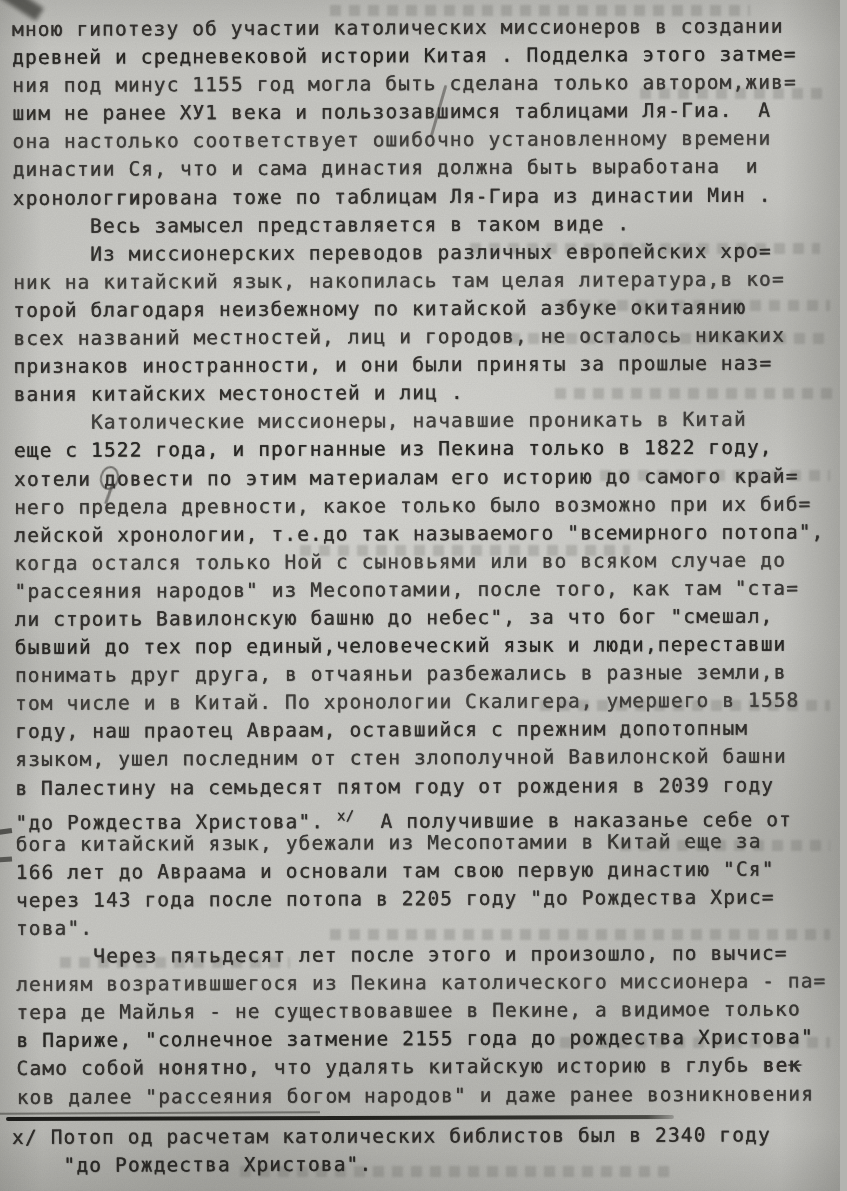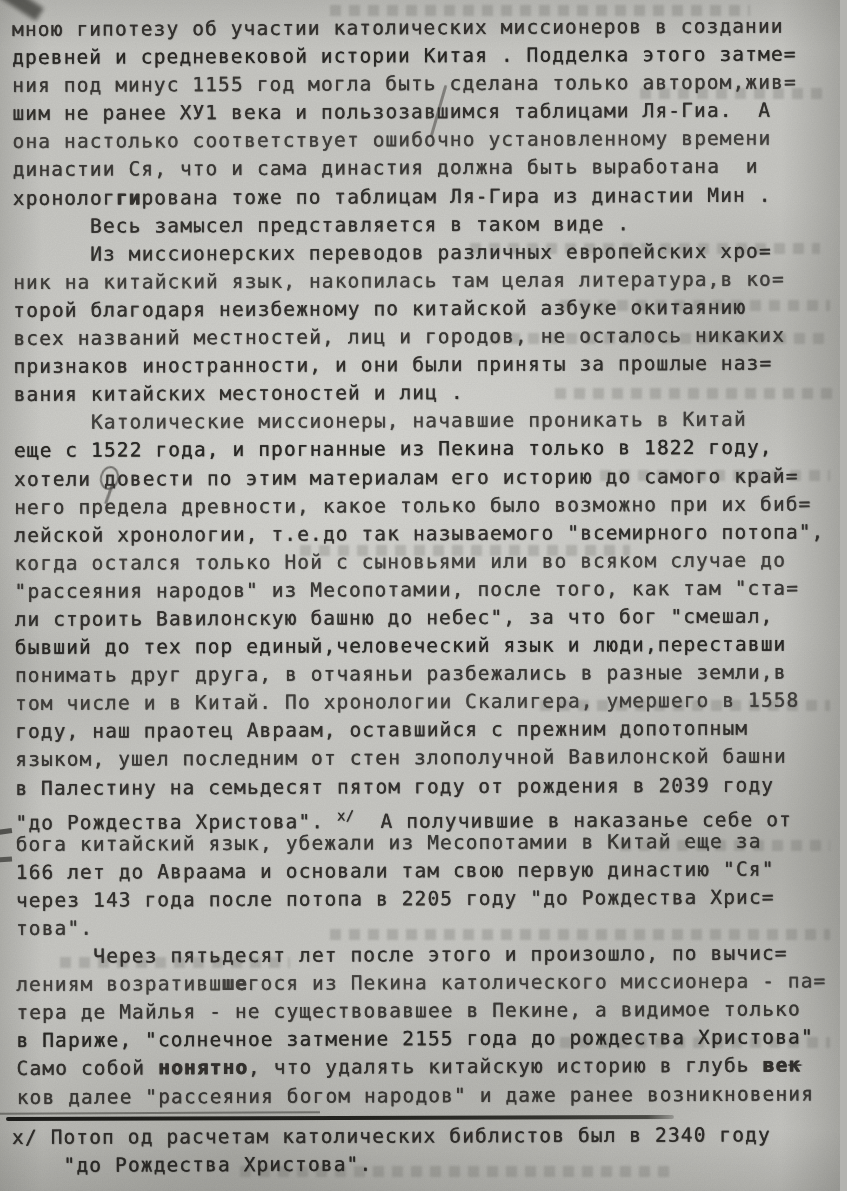--- a/index.html
+++ b/index.html
@@ -32,21 +32,21 @@
     position:absolute;left:12px;top:1124px;width:833px;
     transform:rotate(-0.2deg);transform-origin:left top;
     font-size:19.5px;line-height:28.4px;letter-spacing:1.12px;
     color:#2f2d2a;white-space:pre;
     text-shadow:0 0 0.7px rgba(45,43,40,.9), .5px .4px .9px rgba(45,43,40,.45);
   }
   .line{height:28.1px;}
   .line:nth-child(3n){opacity:.94;}
   .line:nth-child(5n){opacity:.89;}
   .line:nth-child(7n+2){color:#2a2926;}
-  .bold{font-weight:bold;text-shadow:.7px 0 0 currentColor, 0 0 1px rgba(35,33,30,.8);}
+  .bold{font-weight:normal;text-shadow:.7px 0 0 currentColor, 0 0 1px rgba(35,33,30,.8);}
   .strike{text-decoration:line-through;}
   .sup{vertical-align:super;font-size:.72em;letter-spacing:.4px;}
   .footnote-rule{
     position:absolute;left:6px;top:1116px;width:668px;height:3.5px;
     background:linear-gradient(90deg,#1c1c1a 0%,#23231f 55%,#33332f 80%,#4a4a45 96%,rgba(74,74,69,.3) 100%);
     transform:rotate(-0.18deg);border-radius:2px;
   }
   .footnote-rule2{
     position:absolute;left:0;top:1112px;width:320px;height:1.6px;
     background:#4e4e49;opacity:.65;transform:rotate(-0.3deg);

